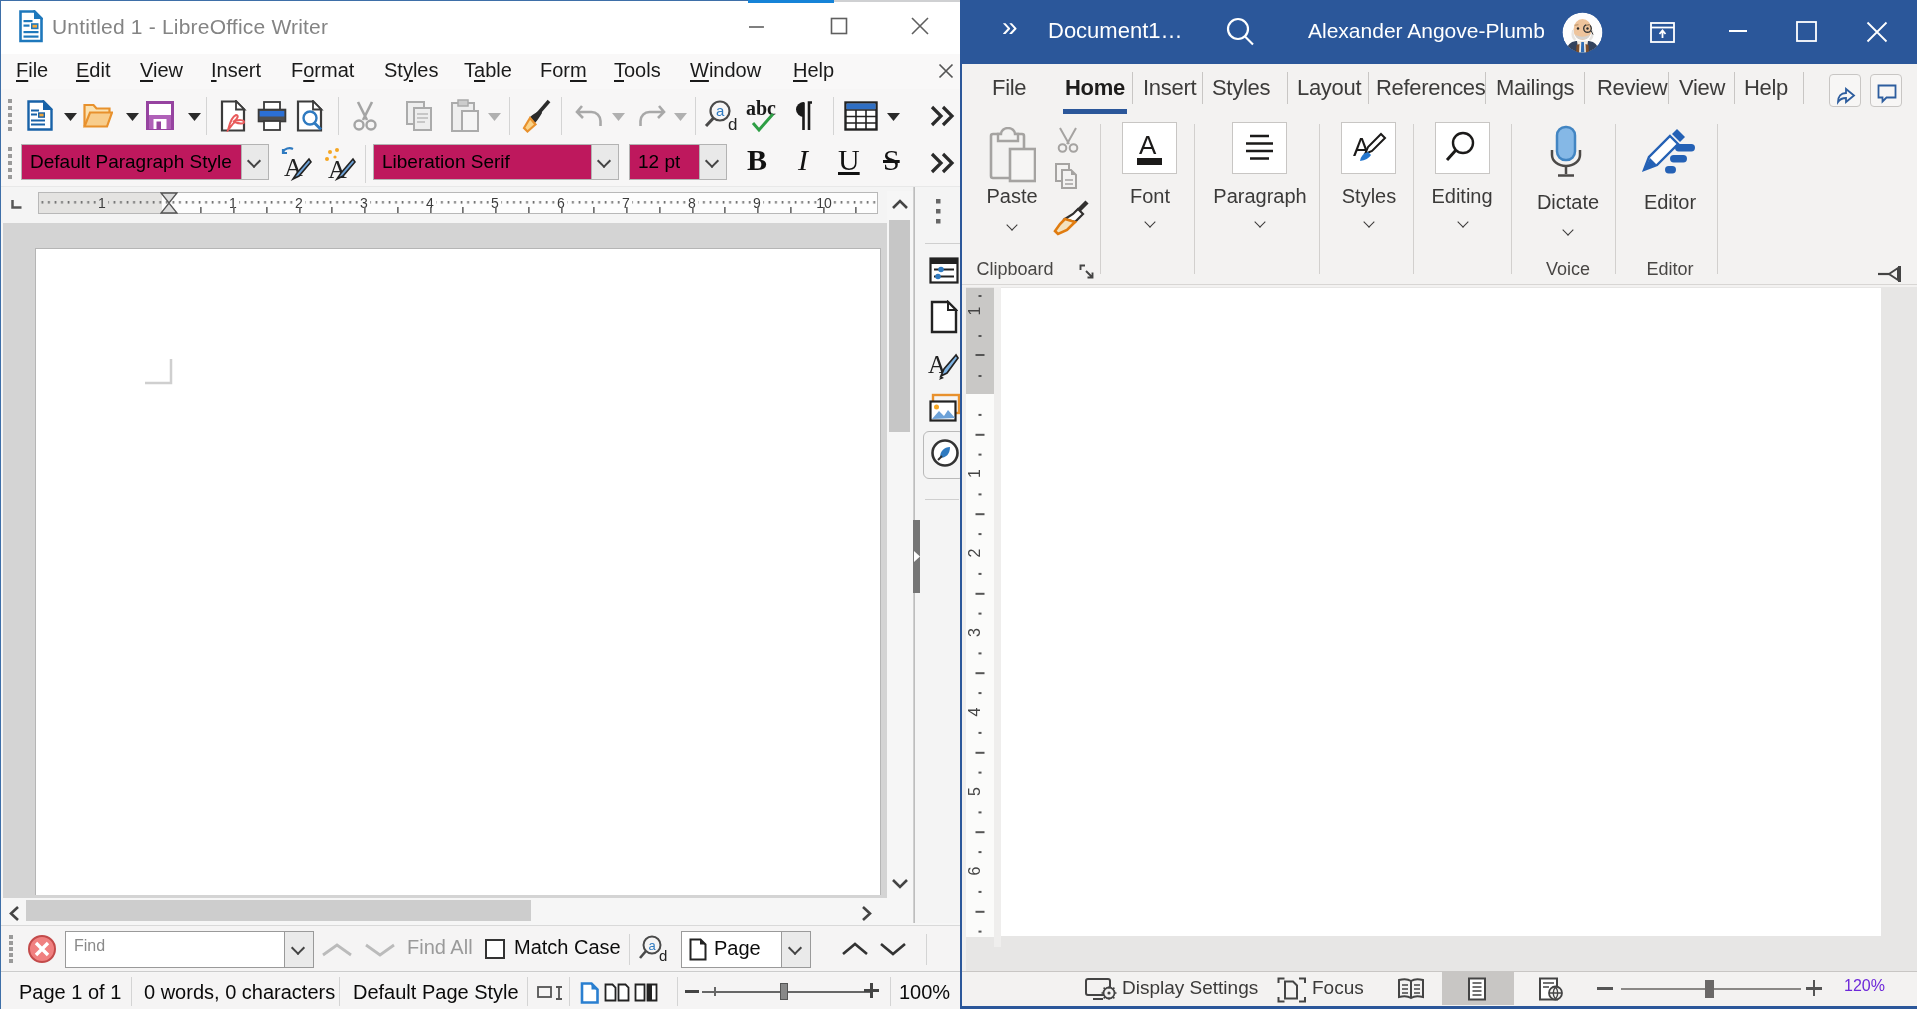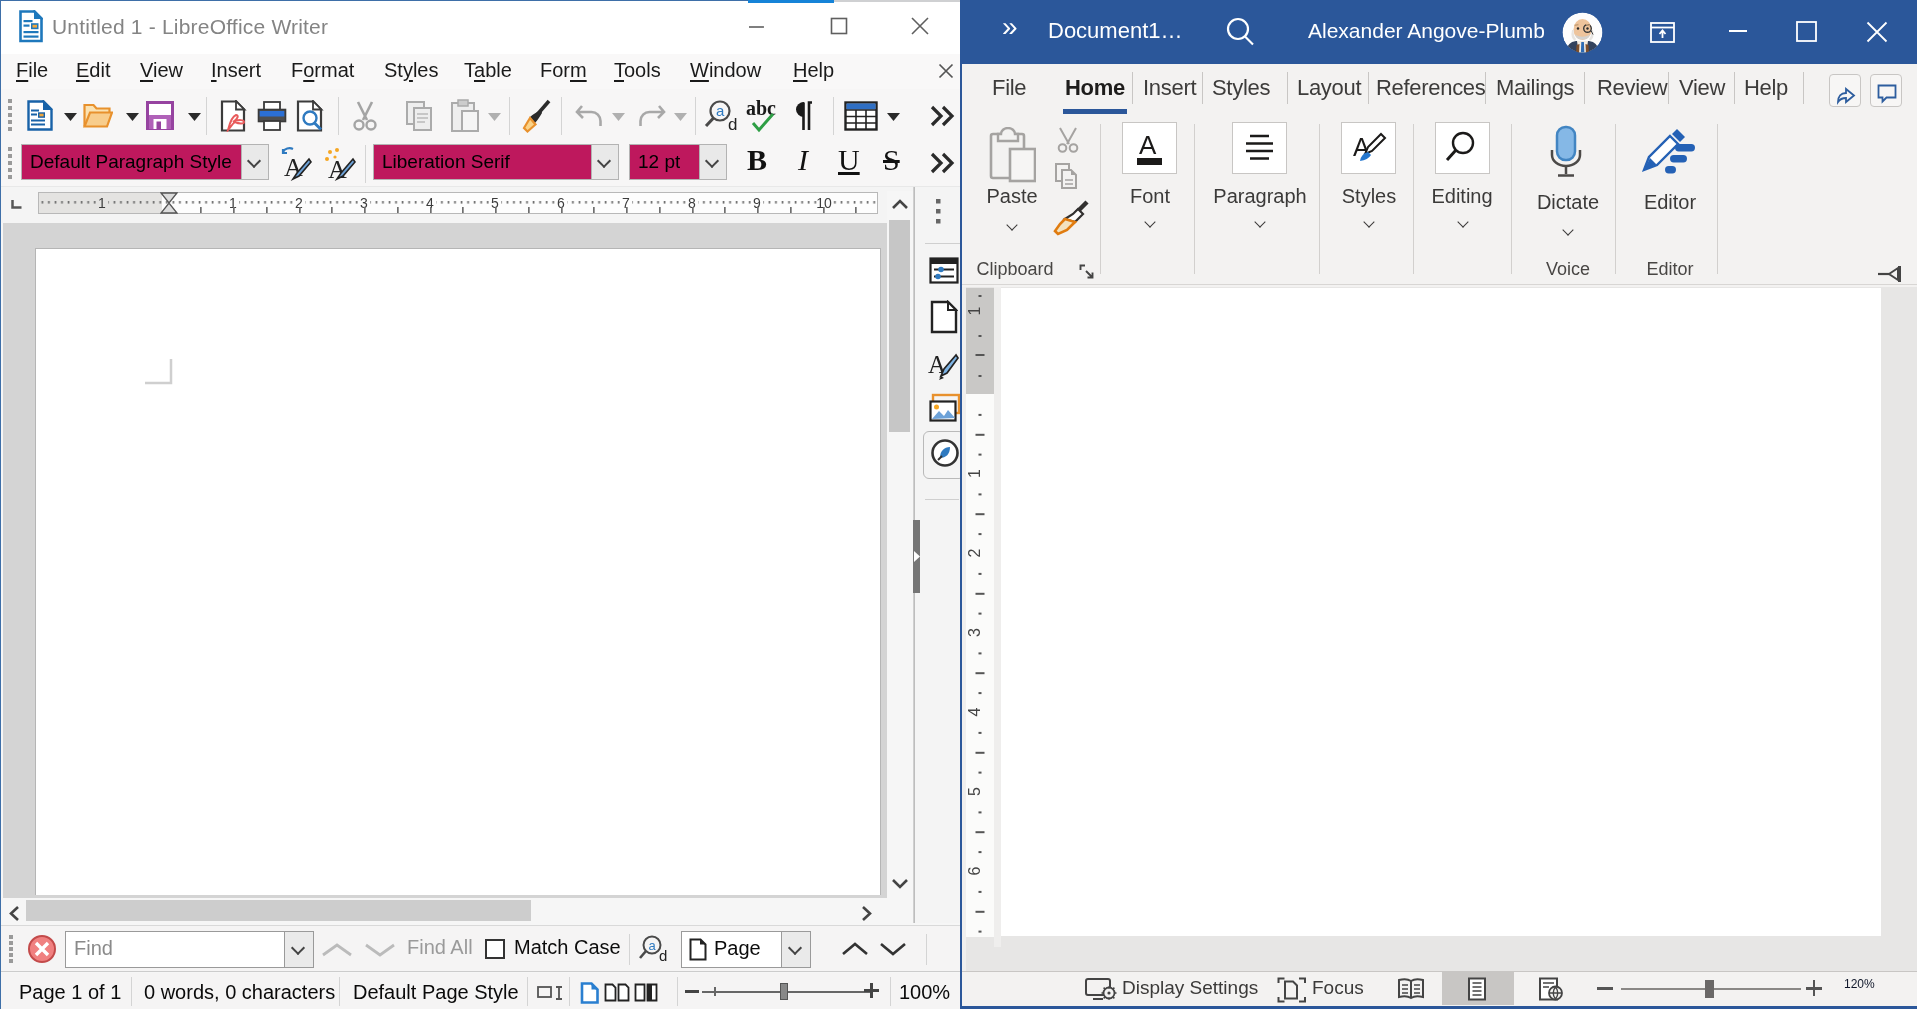--- a/index.html
+++ b/index.html
@@ -441,21 +441,21 @@
           <rect y="12" width="4" height="4"></rect>
           <rect y="18" width="4" height="4"></rect>
           <rect y="24" width="4" height="4"></rect>
         </g>
       </svg>
     <svg class="abs" style="left:26px;top:8px" width="30" height="30">
       <circle cx="15" cy="15" r="13" fill="#f08080" stroke="#c34a4a" stroke-width="2"></circle>
       <path d="M9 9 L21 21 M21 9 L9 21" stroke="#fff" stroke-width="3.4"></path>
     </svg>
     <div class="abs" style="left:64px;top:5px;width:249px;height:37px;background:#fff;border:1px solid #9a9a9a">
-      <div class="abs" style="left:8px;top:5px;font-size:20px;color:#8a8a8a">Find</div>
+      <div class="abs" style="left:8px;top:5px;font-size:16px;color:#8a8a8a">Find</div>
       <div class="abs" style="right:0;top:0;width:29px;height:35px;background:#eaeaea;border-left:1px solid #9a9a9a">
         <div class="chev" style="left:8px;top:11px"></div>
       </div>
     </div>
     <svg class="abs" style="left:319px;top:15px" width="34" height="18">
         <path d="M3 14 l14 -10 l14 10" fill="none" stroke="#bbb" stroke-width="2.8"></path>
       </svg>
     <svg class="abs" style="left:362px;top:15px" width="34" height="18">
         <path d="M3 4 l14 10 l14 -10" fill="none" stroke="#bbb" stroke-width="2.8"></path>
       </svg>
@@ -764,17 +764,17 @@
           <path d="M5 6 h11 M5 10 h6"></path>
         </g>
         <circle cx="17.5" cy="16" r="6.5" fill="#f3f2f1" stroke="#444" stroke-width="1.8"></circle>
         <path d="M11.5 16 h12 M17.5 10 a9 9 0 0 1 0 12 a9 9 0 0 1 0 -12" fill="none" stroke="#444" stroke-width="1.4"></path>
       </svg>
     <div class="abs" style="left:637px;top:15px;width:16px;height:2.6px;background:#555"></div>
     <div class="abs" style="left:661px;top:16px;width:180px;height:1.6px;background:#8a8886"></div>
     <div class="abs" style="left:745px;top:8px;width:9px;height:18px;background:#6a6867"></div>
     <div class="abs" style="left:846px;top:15px;width:16px;height:2.6px;background:#555"></div>
     <div class="abs" style="left:852.5px;top:8px;width:2.6px;height:16px;background:#555"></div>
-    <div class="abs" style="left:884px;top:5px;font-size:12px;color:#0f172a">120%</div>
+    <div class="abs" style="left:884px;top:5px;font-size:16px;color:#6d28d9">120%</div>
   </div>
   <div id="w-bborder"></div>
   <div id="w-lborder"></div>
 </div>
 
 </body></html>

